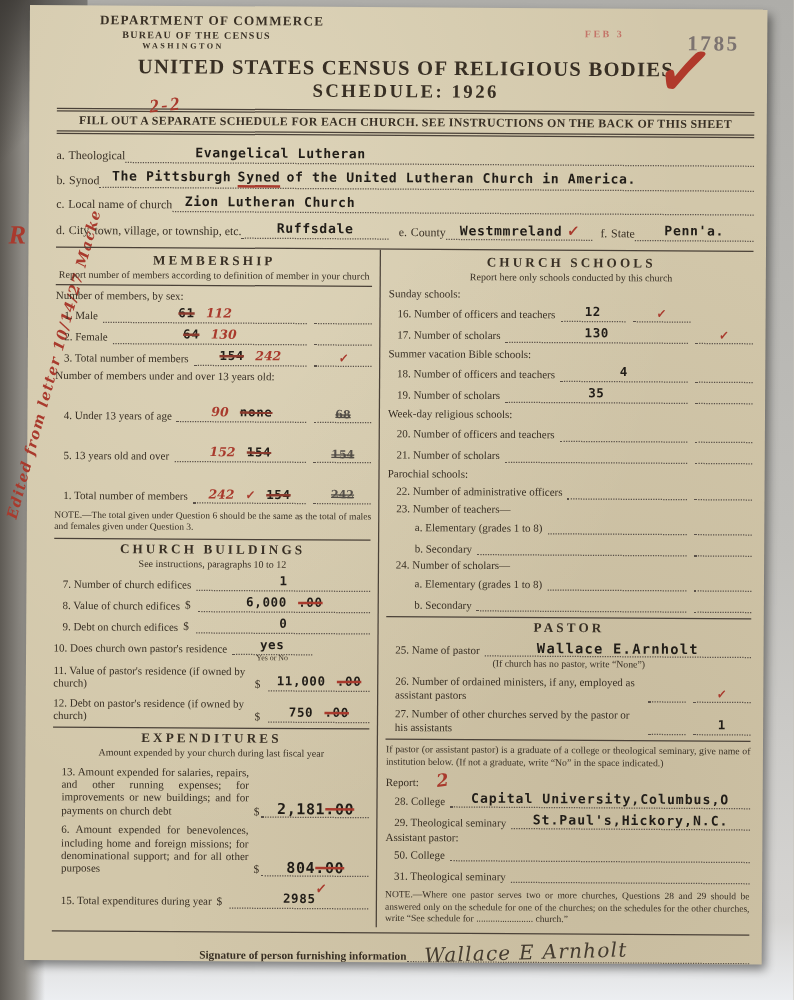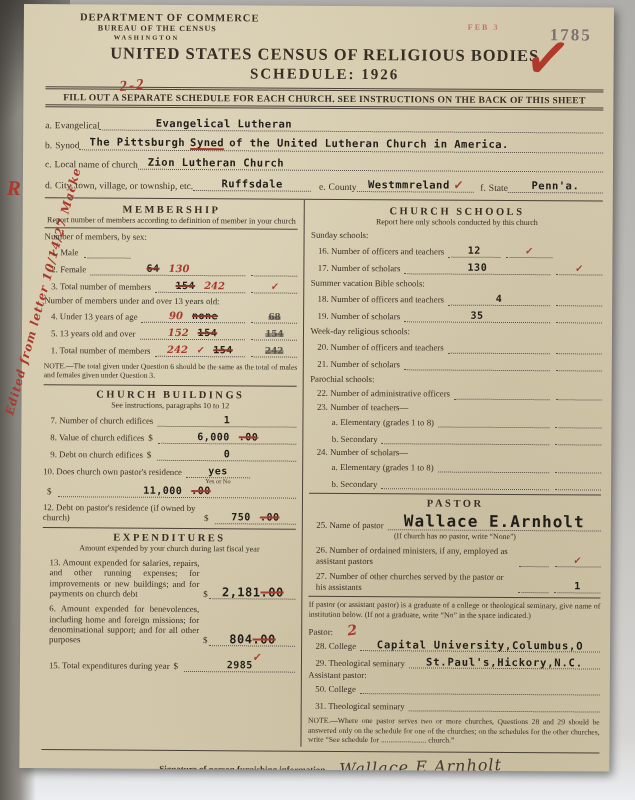--- a/index.html
+++ b/index.html
@@ -20,21 +20,21 @@
       box-shadow:3px 4px 8px rgba(0,0,0,.45);}
   .content{position:absolute;inset:0;padding:6px 10px 0 22px;color:#382f24;overflow:hidden;}
 
   .printed{color:#3a3126;}
   .bold{font-weight:bold;}
   .typed{font-family:"DejaVu Sans Mono","Liberation Mono",monospace;font-weight:bold;
          color:#211d18;letter-spacing:.5px;}
   .redhand{color:#a93a2d;font-style:italic;font-family:"DejaVu Serif",serif;font-weight:bold;}
   .pencil{color:#55504a;font-family:"DejaVu Serif",serif;font-weight:bold;}
   .struck{text-decoration:line-through;text-decoration-color:#8a3a2d;text-decoration-thickness:2px;}
-  .dstruck{text-decoration-line:line-through;text-decoration-style:double;text-decoration-color:#514c45;}
+  .dstruck{text-decoration-line:line-through;text-decoration-style:double;text-decoration-color:#514c45;margin-top:16px;}
   .cents{text-decoration:line-through;text-decoration-color:#a93a2d;text-decoration-thickness:2px;}
   .cursive{font-style:italic;font-family:"DejaVu Serif",serif;color:#453c30;
            letter-spacing:1px;transform:rotate(-2deg);display:inline-block;}
   .check{color:#a93a2d;font-weight:bold;display:inline-block;transform:rotate(8deg) scaleY(1.2);}
 
   
   .hdr{position:relative;height:100px;}
   .dept{margin-left:34px;line-height:1.25;}
   .dept1{font-size:10.5px;font-weight:bold;letter-spacing:1px;}
   .dept2{font-size:8px;font-weight:bold;letter-spacing:1px;margin-left:18px;}
@@ -133,21 +133,21 @@
       </div>
       <div class="red-code">2-2</div>
       <div class="title">UNITED STATES CENSUS OF RELIGIOUS BODIES</div>
       <div class="subtitle">SCHEDULE: 1926</div>
       <div class="banner">FILL OUT A SEPARATE SCHEDULE FOR EACH CHURCH.   SEE INSTRUCTIONS ON THE BACK OF THIS SHEET</div>
     </div>
 
     <div class="ident">
       <div class="irow">
         <span class="ilet">a.</span>
-        <span class="ilab">Evangelical</span>
+        <span class="ilab">Theological</span>
         <span class="fill pad40">
           <span class="val typed">Evangelical Lutheran</span>
         </span>
       </div>
       <div class="irow">
         <span class="ilet">b.</span>
         <span class="ilab">Synod</span>
         <span class="fill pad8">
           <span class="val typed">The Pittsburgh</span>
           <span class="val typed typo">Syned</span>
@@ -184,20 +184,24 @@
     <div class="cols">
 
       <div class="colL">
         <div class="sec-title">MEMBERSHIP</div>
         <div class="sec-sub">Report number of members according to definition of member in your church</div>
         <div class="rule"></div>
         <div class="intro">Number of members, by sex:</div>
 
         <div class="qrow">
           <span class="qlabel ind">1. Male</span>
+          <span class="fillq">
+            <span class="v typed struck">61</span>
+            <span class="v redhand">112</span>
+          </span>
           <span class="fill2"></span>
         </div>
         <div class="qrow">
           <span class="qlabel ind">2. Female</span>
           <span class="fillq">
             <span class="v typed struck">64</span>
             <span class="v redhand">130</span>
           </span>
           <span class="fill2"></span>
         </div>
@@ -274,20 +278,21 @@
           </span>
         </div>
         <div class="qrow" style="margin-bottom:8px">
           <span class="qlabel">10. Does church own pastor's residence</span>
           <span class="fillq" style="max-width:64px">
             <span class="v typed">yes</span>
             <span class="hint-under">Yes or No</span>
           </span>
         </div>
         <div class="qrow">
+          <span class="qlabel" style="max-width:62%">11. Value of pastor's residence (if owned by church)</span>
           <span class="cur">$</span>
           <span class="fillq">
             <span class="v typed">11,000</span>
               <span class="v typed cents">.00</span>
           </span>
         </div>
         <div class="qrow">
           <span class="qlabel" style="max-width:62%">12. Debt on pastor's residence (if owned by church)</span>
           <span class="cur">$</span>
           <span class="fillq">
@@ -412,21 +417,21 @@
           <span class="fillq"></span>
           <span class="fill2"></span>
         </div>
 
         <div class="sec"></div>
         <div class="sec-title">PASTOR</div>
 
         <div class="qrow">
           <span class="qlabel ind">25. Name of pastor</span>
           <span class="fillq">
-            <span class="v typed" style="font-size:16px;letter-spacing:1px">Wallace E.Arnholt</span>
+            <span class="v typed" style="font-size:11px;letter-spacing:1px">Wallace E.Arnholt</span>
           </span>
         </div>
         <div class="p-hint">(If church has no pastor, write “None”)</div>
 
         <div class="qrow">
           <span class="qlabel ind" style="max-width:68%">26. Number of ordained ministers, if any, employed as assistant pastors</span>
           <span class="fillq"></span>
           <span class="fill2">
             <span class="check">✓</span>
           </span>
@@ -435,21 +440,21 @@
           <span class="qlabel ind" style="max-width:68%">27. Number of other churches served by the pastor or his assistants</span>
           <span class="fillq"></span>
           <span class="fill2">
             <span class="v typed" style="font-size:10px">1</span>
           </span>
         </div>
 
         <div class="gradnote">If pastor (or assistant pastor) is a graduate of a college or theological seminary, give name of institution below. (If not a graduate, write “No” in the space indicated.)</div>
 
         <div class="pastor-line">
-          <span>Pastor:</span>
+          <span>Report:</span>
           <span class="redhand mark2">2</span>
         </div>
         <div class="qrow" style="margin-top:1px">
           <span class="qlabel ind">28. College</span>
           <span class="fillq">
             <span class="v typed" style="font-size:10.5px;letter-spacing:.8px">Capital University,Columbus,O</span>
           </span>
         </div>
         <div class="qrow">
           <span class="qlabel ind">29. Theological seminary</span>

